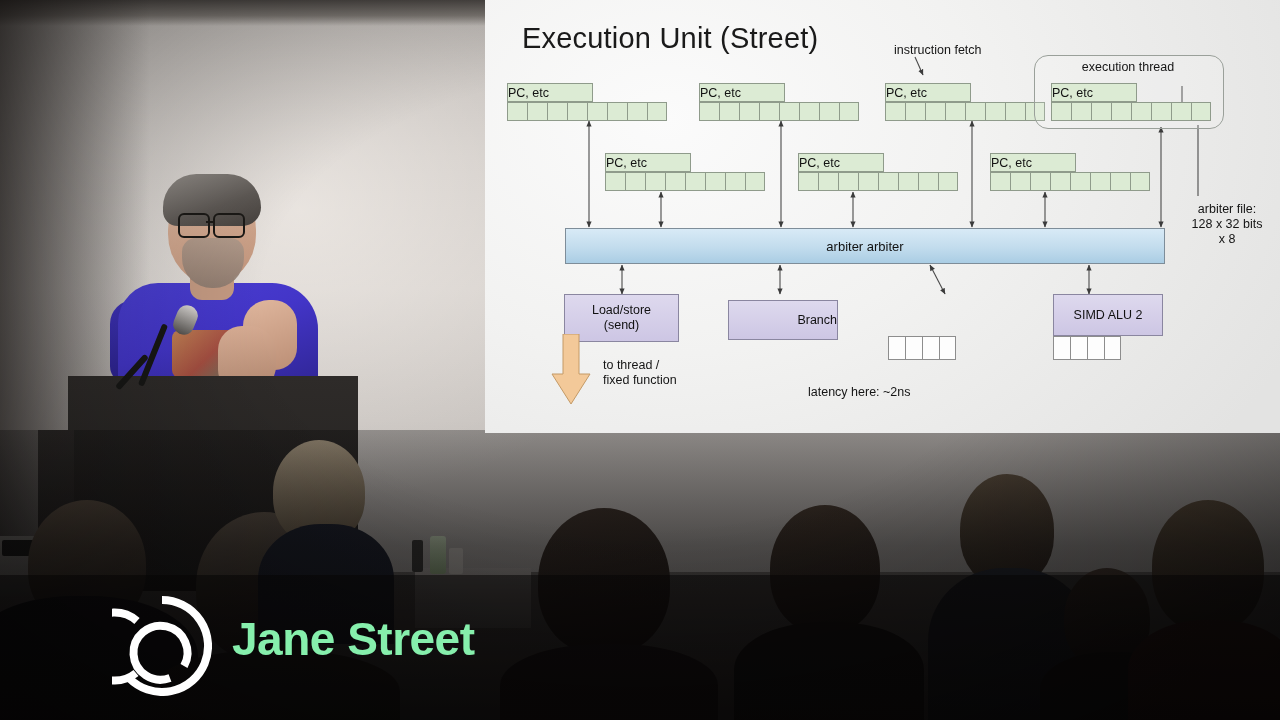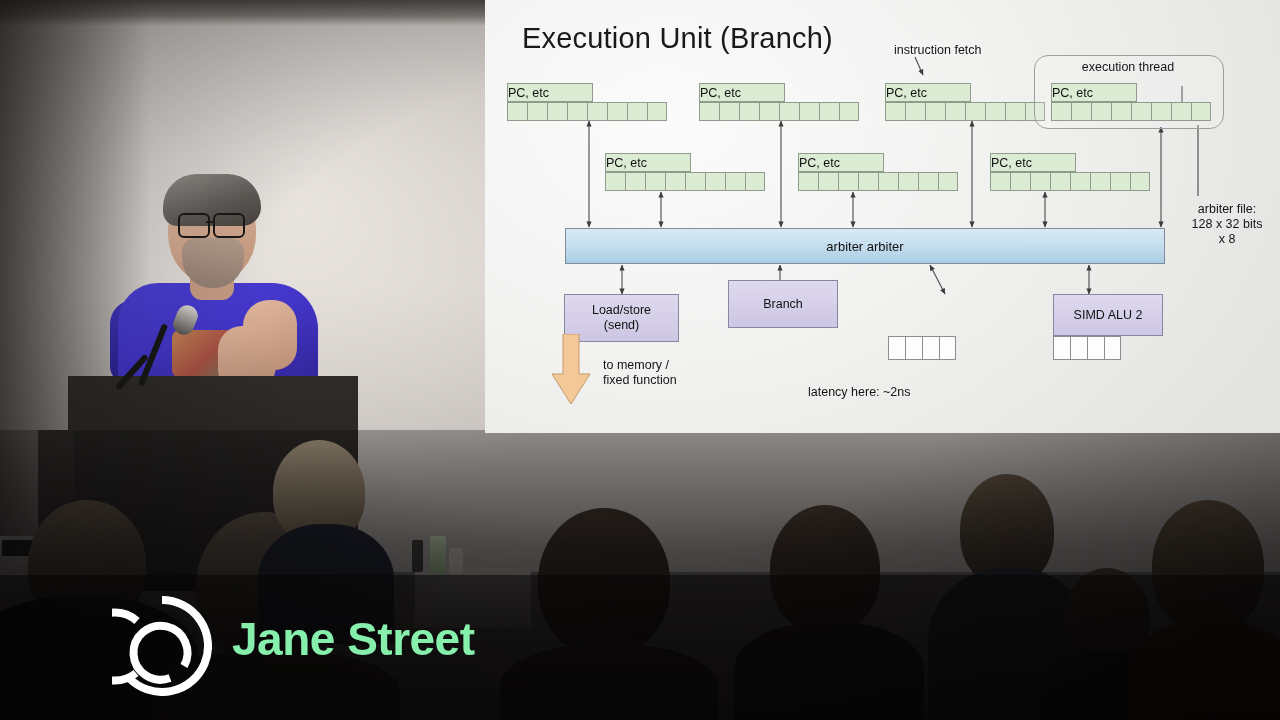--- a/index.html
+++ b/index.html
@@ -193,21 +193,21 @@
     <div class="head" style="left:1152px;top:500px;width:112px;height:132px;background:linear-gradient(170deg,#6b5a46,#2a221c);"></div>
     <div class="shoulders" style="left:1128px;top:620px;width:168px;height:108px;background:#44231f;"></div>
 
     <div class="grade"></div>
     <div class="grade-band"></div>
     <div class="vignette"></div>
   </div>
 
   <div class="slide">
 
-    <div class="slide-title">Execution Unit (Branch)</div>
+    <div class="slide-title">Execution Unit (Street)</div>
 
     <svg class="wires" viewBox="0 0 795 433">
       <defs>
         <marker id="ah" markerWidth="7" markerHeight="7" refX="5.6" refY="3" orient="auto" markerUnits="userSpaceOnUse">
           <path d="M0,0.4 L6,3 L0,5.6 z" fill="#3b3b3b"></path>
         </marker>
         <marker id="ah2" markerWidth="7" markerHeight="7" refX="0.4" refY="3" orient="auto" markerUnits="userSpaceOnUse">
           <path d="M6,0.4 L0,3 L6,5.6 z" fill="#3b3b3b"></path>
         </marker>
       </defs>
@@ -350,21 +350,21 @@
 
     <div class="arbiter">
       <span>arbiter arbiter</span>
     </div>
 
     <div class="unit" style="left:79px;top:294px;width:115px;height:48px;flex-direction:column;">
       <span>Load/store</span>
       <span>(send)</span>
     </div>
 
-    <div class="unit" style="left:243px;top:280px;width:110px;height:48px;">
+    <div class="unit" style="left:243px;top:300px;width:110px;height:40px;justify-content:flex-end;">
       <span>Branch</span>
     </div>
 
     <div class="alu-cells" style="left:403px;top:336px;">
       <i></i>
         <i></i>
         <i></i>
         <i></i>
     </div>
 
@@ -376,21 +376,21 @@
         <i></i>
         <i></i>
         <i></i>
     </div>
 
     <svg class="bigarrow" viewBox="0 0 40 72">
       <path d="M12,0 L28,0 L28,40 L39,40 L20,70 L1,40 L12,40 Z" fill="#f3c999" stroke="#c49a66" stroke-width="1"></path>
     </svg>
 
     <div class="note" style="left:118px;top:358px;">
-      <span>to memory /</span><br>
+      <span>to thread /</span><br>
       <span>fixed function</span>
     </div>
 
     <div class="note" style="left:323px;top:385px;text-align:right;">latency here: ~2ns</div>
   </div>
 
   <svg class="logo" viewBox="0 0 100 100">
 
     <path d="M50 4 a46 46 0 1 1 -32.5 78.5" fill="none" stroke="#fff" stroke-width="8"></path>
 

